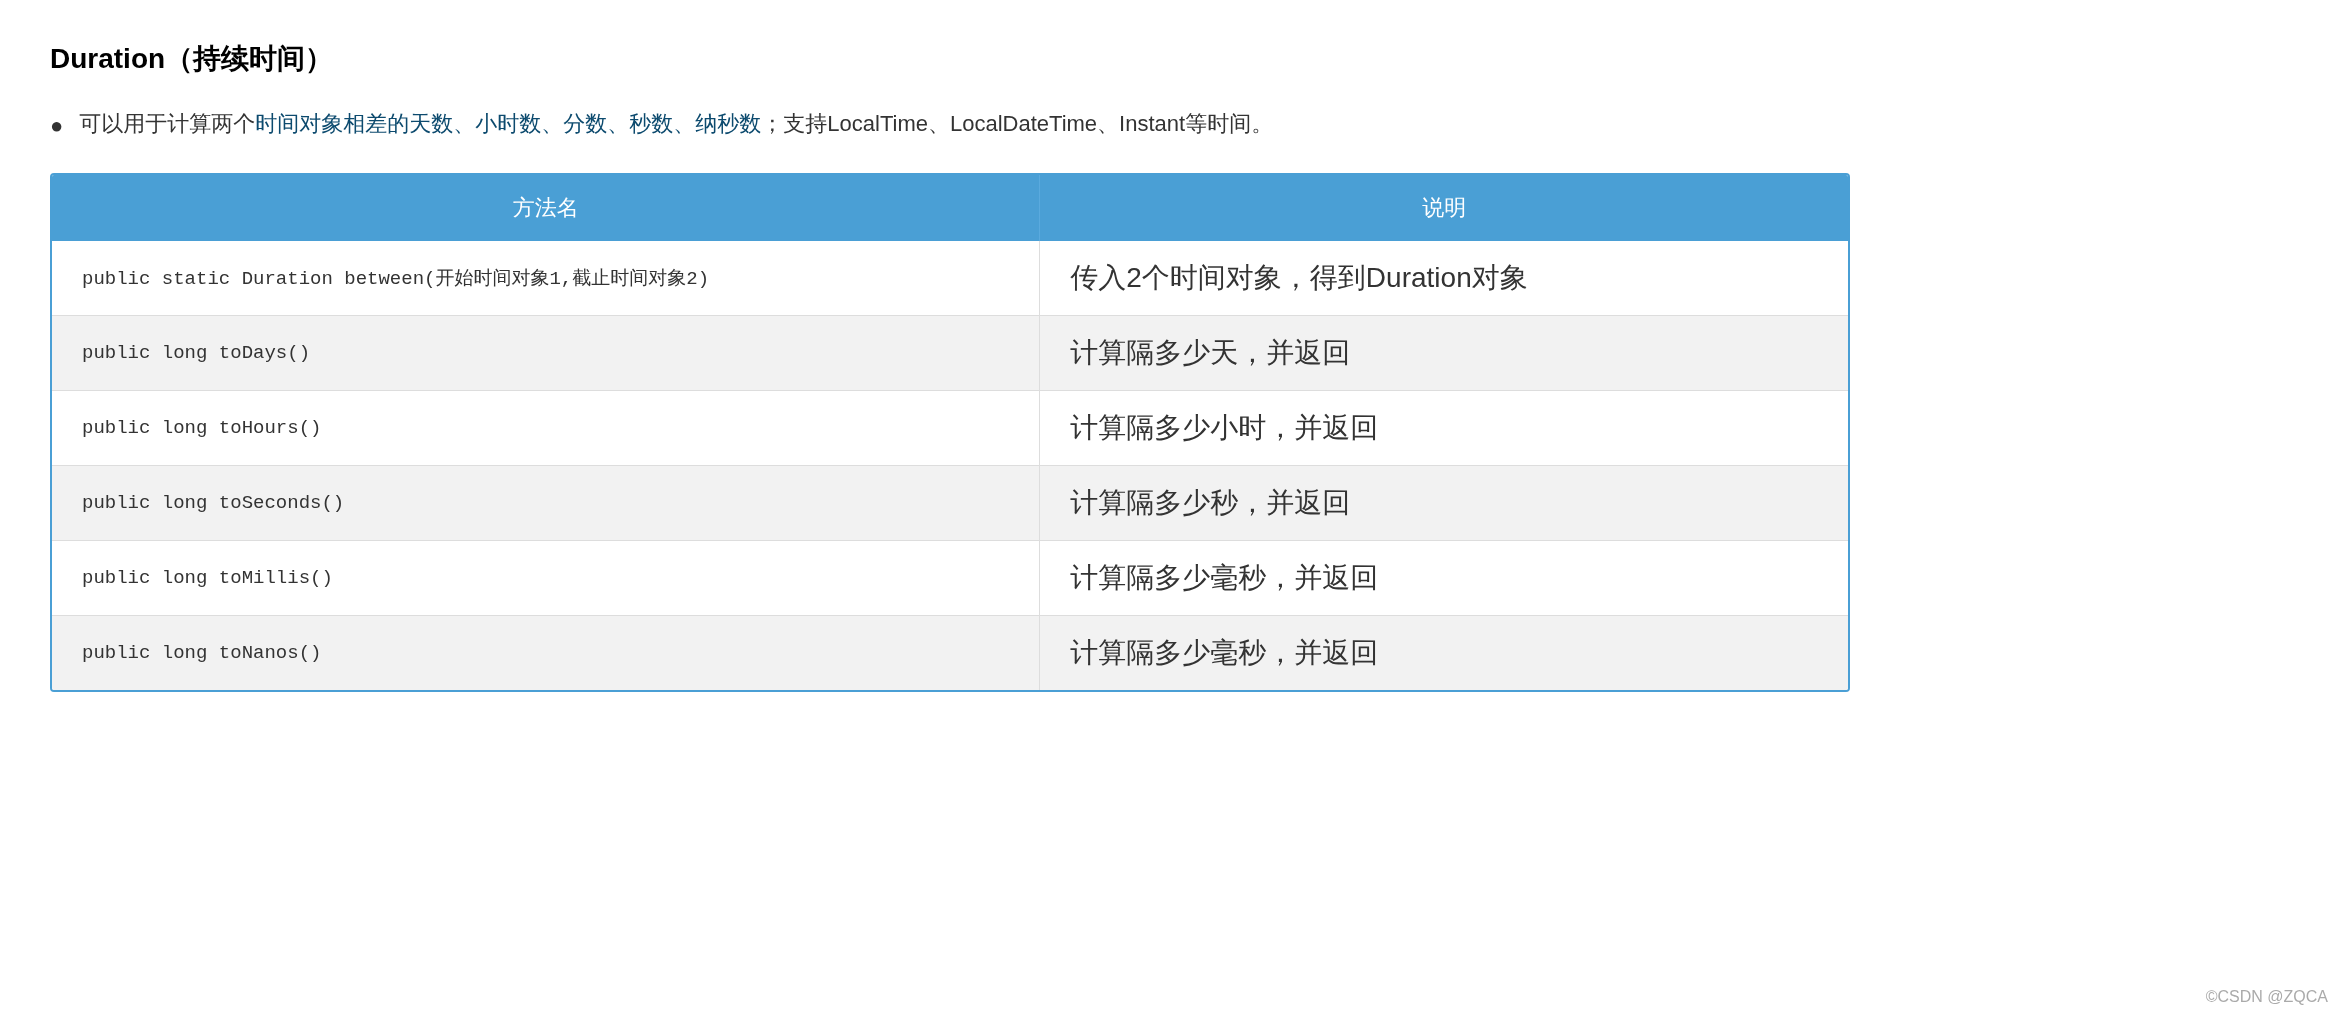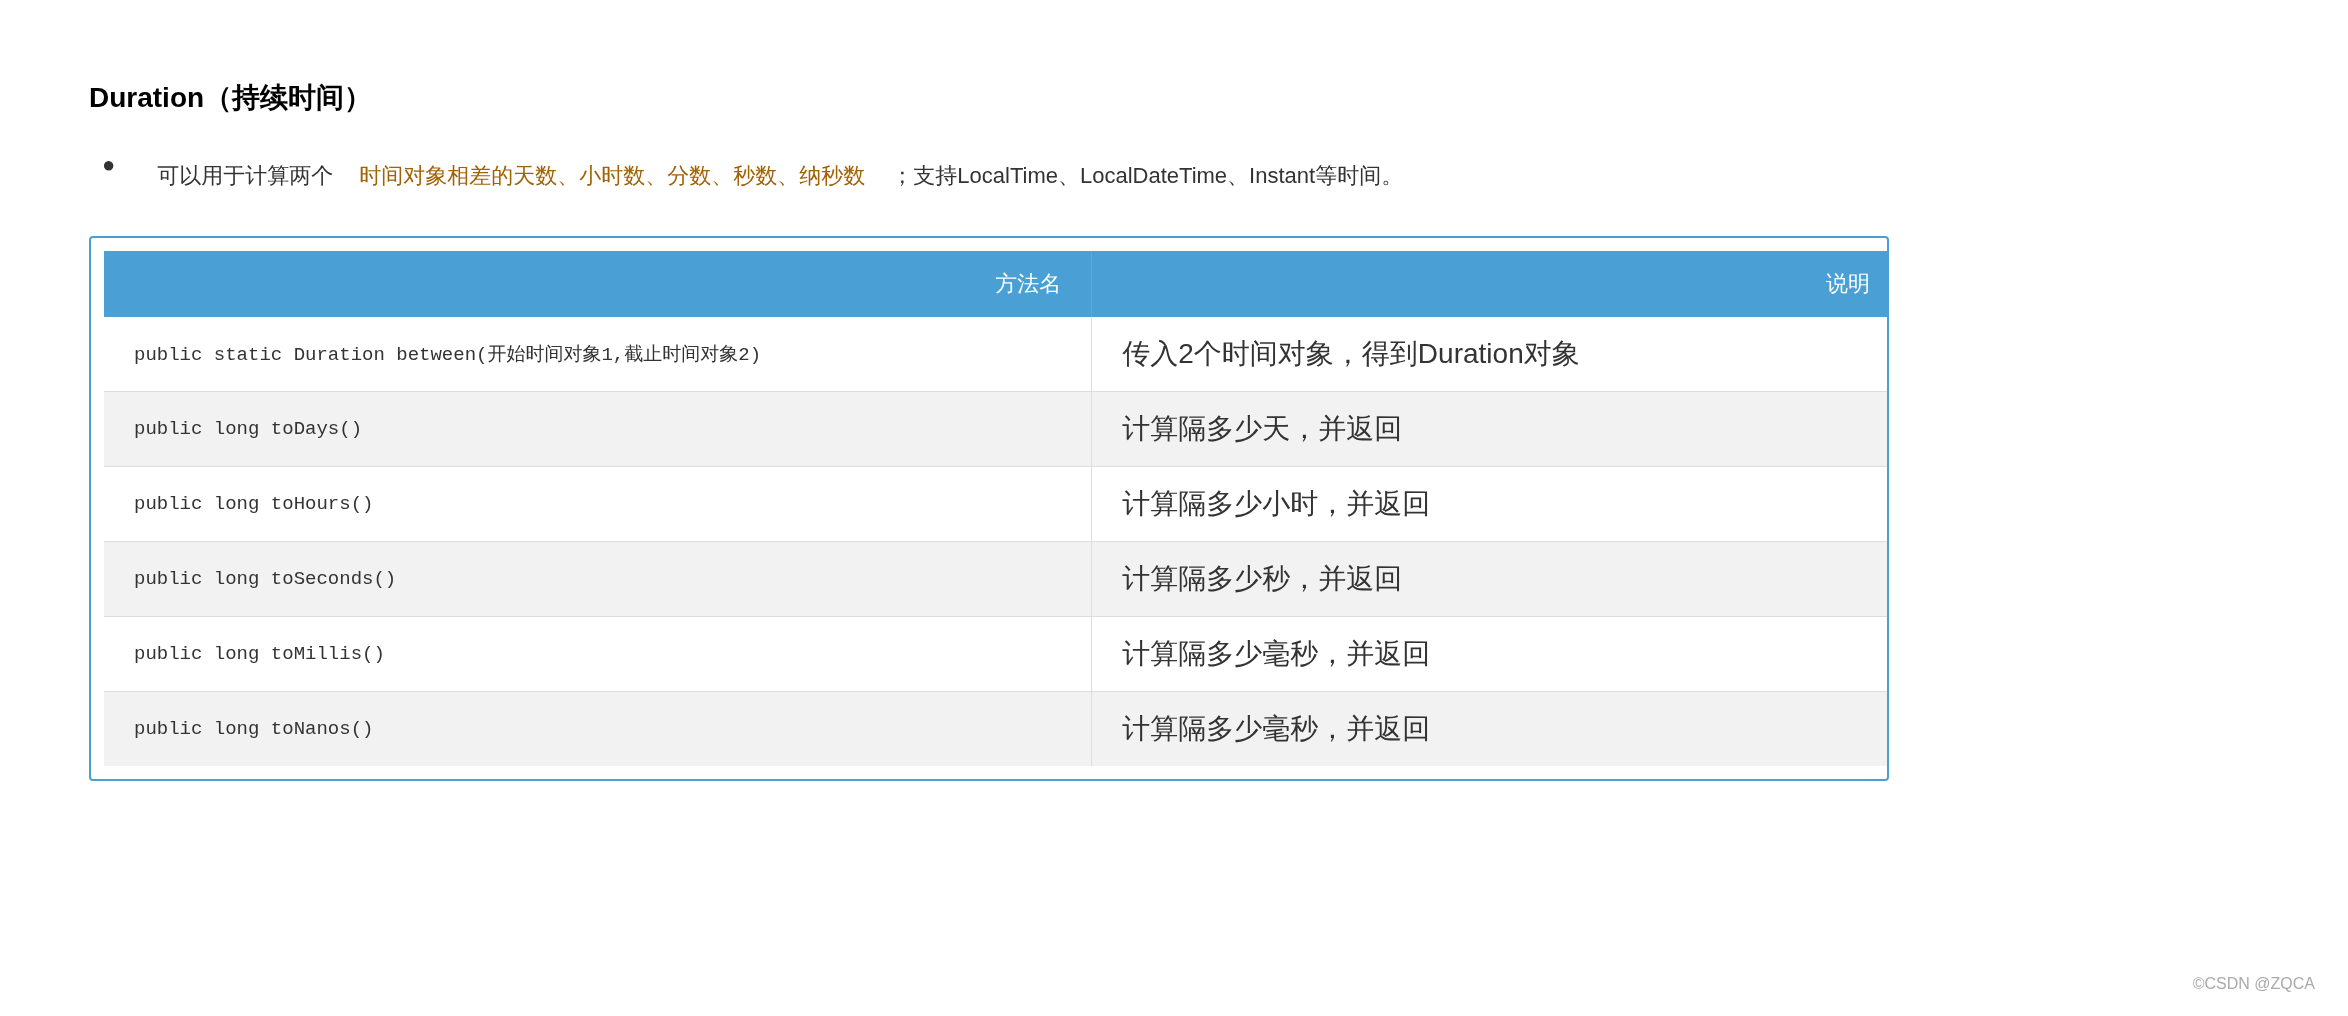--- a/index.html
+++ b/index.html
@@ -1,16 +1,16 @@
 <!DOCTYPE html>
 <html><head>
   <meta charset="utf-8">
   <style>
     * {
-      margin: 13px;
+      margin: 0;
       padding: 0;
       box-sizing: border-box;
     }
 
     body {
       background: #ffffff;
       font-family: "Microsoft YaHei", "PingFang SC", "SimHei", Arial, sans-serif;
       font-size: 16px;
       color: #333;
       padding: 40px 50px;
@@ -40,21 +40,21 @@
       flex-shrink: 0;
       margin-top: 2px;
     }
 
     .bullet-text {
       color: #333;
       font-size: 22px;
     }
 
     .highlight-red {
-      color: #a16207;
+      color: #0c4a6e;
     }
 
     .table-wrapper {
       border: 2px solid #4a9fd5;
       border-radius: 4px;
       overflow: hidden;
       margin-top: 10px;
       width: 1800px;
     }
 
@@ -65,21 +65,21 @@
 
     thead tr {
       background-color: #4a9fd5;
     }
 
     thead th {
       color: #ffffff;
       font-size: 22px;
       font-weight: normal;
       padding: 18px 30px;
-      text-align: right;
+      text-align: center;
     }
 
     thead th:first-child {
       width: 55%;
       border-right: 1px solid #5aaade;
     }
 
     thead th:last-child {
       width: 45%;
     }

